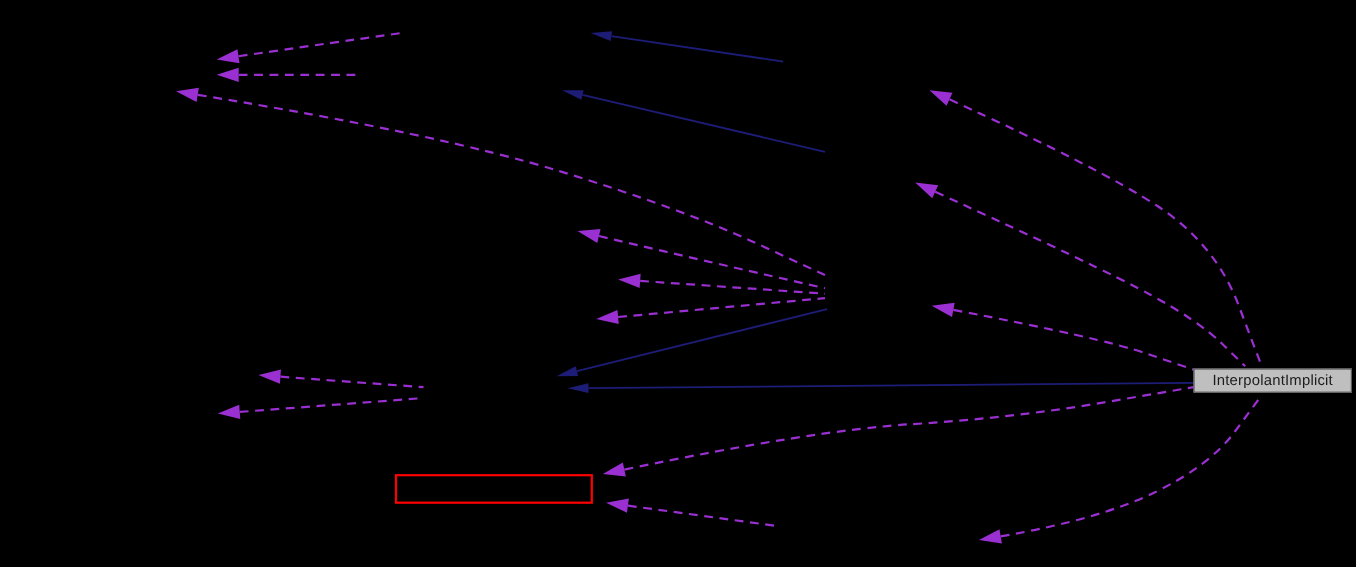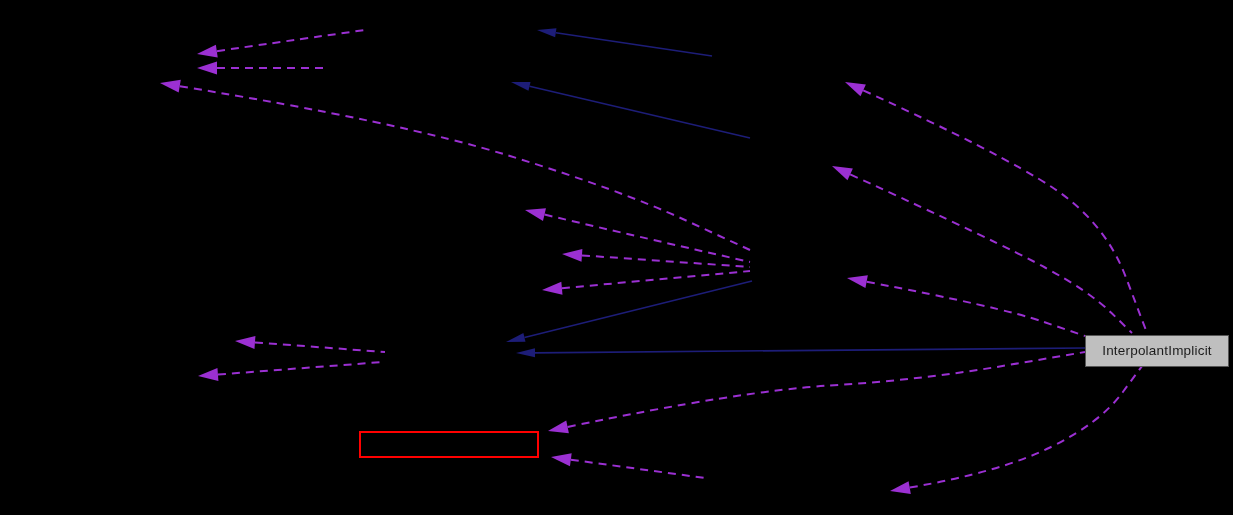--- a/index.html
+++ b/index.html
@@ -73,14 +73,14 @@
       <path d="M 529.4989785585666,86.3344886999152 L 750,138" fill="none" stroke="#1d1d78" stroke-width="1.6"></path>
       <polygon points="511,82 528.4723891296393,90.71582572694413 530.5255679874939,81.95315167288626" fill="#1d1d78"></polygon>
       <path d="M 524.4414932052109,337.42710940846393 L 752,281" fill="none" stroke="#1d1d78" stroke-width="1.6"></path>
       <polygon points="506,342 525.5245462400484,341.7948314833823 523.3584401703735,333.05938733354554" fill="#1d1d78"></polygon>
       <path d="M 534.999266476671,352.8330468675161 L 1085,348" fill="none" stroke="#1d1d78" stroke-width="1.6"></path>
       <polygon points="516,353 535.0388080080487,357.3328731383066 534.9597249452933,348.3332205967256" fill="#1d1d78"></polygon>
     </svg>
 
   <div class="graph-node" id="node-0" style="left: 359px; top: 431px; width: 180px; height: 27px; background: rgb(0, 0, 0); border: 2px solid rgb(255, 0, 0); color: rgb(0, 0, 0);"></div>
 
-  <div class="graph-node" id="node-1" style="left: 1085px; top: 335px; width: 144px; height: 32px; background: rgb(191, 191, 191); border: 1px solid rgb(86, 86, 86); color: rgb(28, 28, 28);">InterpolantImplicit</div>
+  <div class="graph-node" id="node-1" style="left: 1085px; top: 335px; width: 144px; height: 22px; background: rgb(191, 191, 191); border: 1px solid rgb(86, 86, 86); color: rgb(28, 28, 28);">InterpolantImplicit</div>
 </div>
 
 </body></html>

